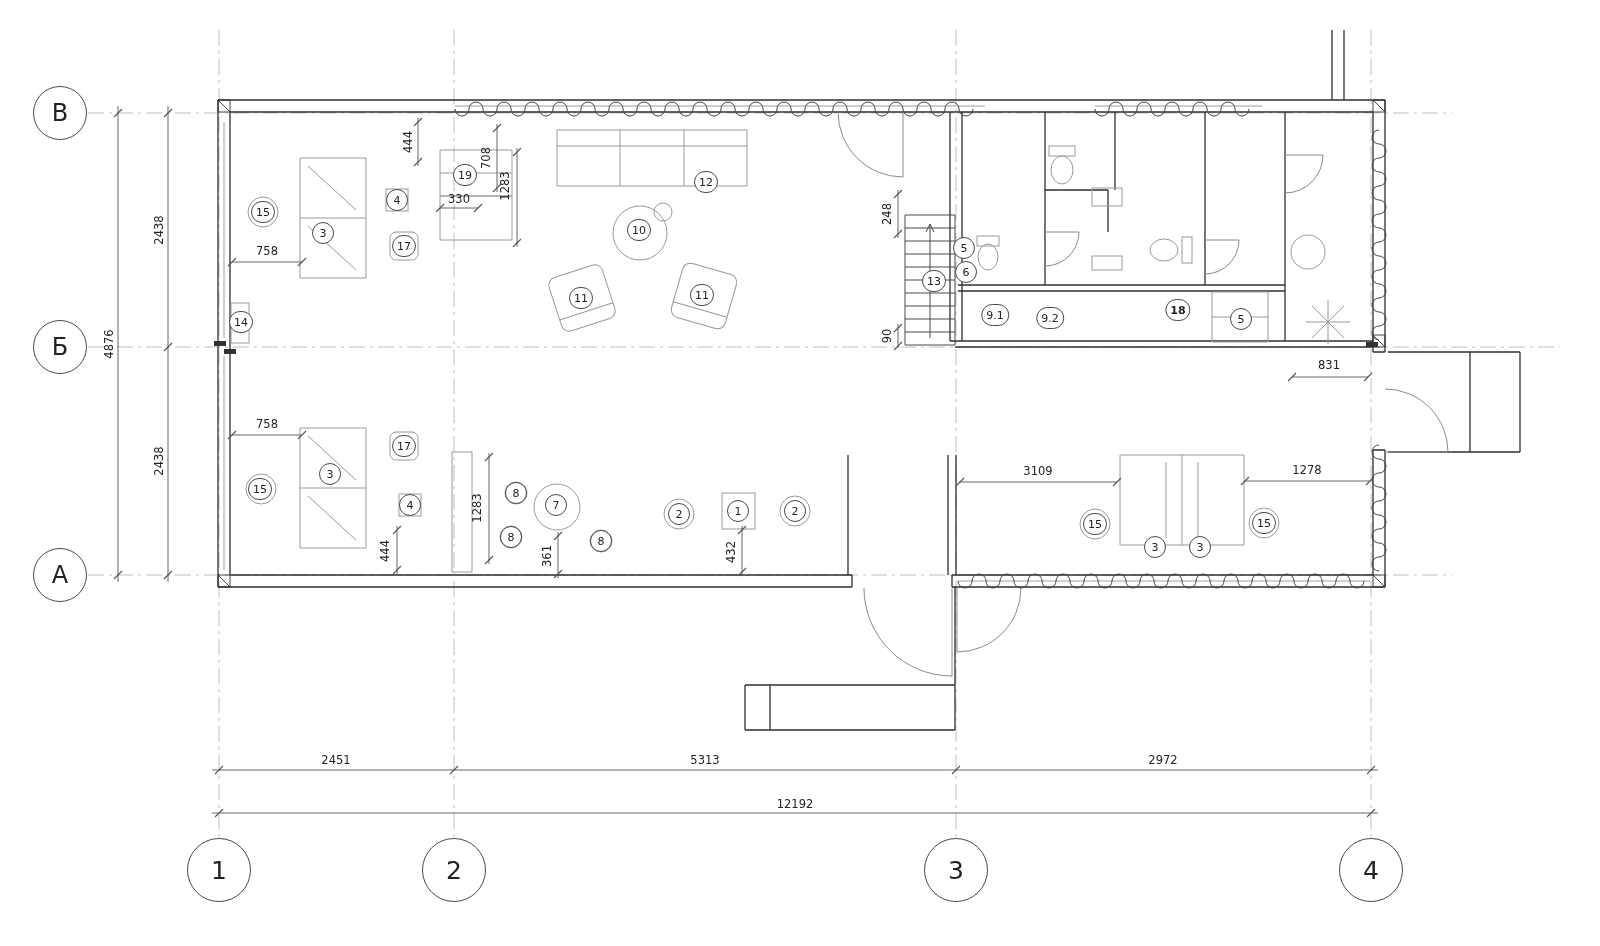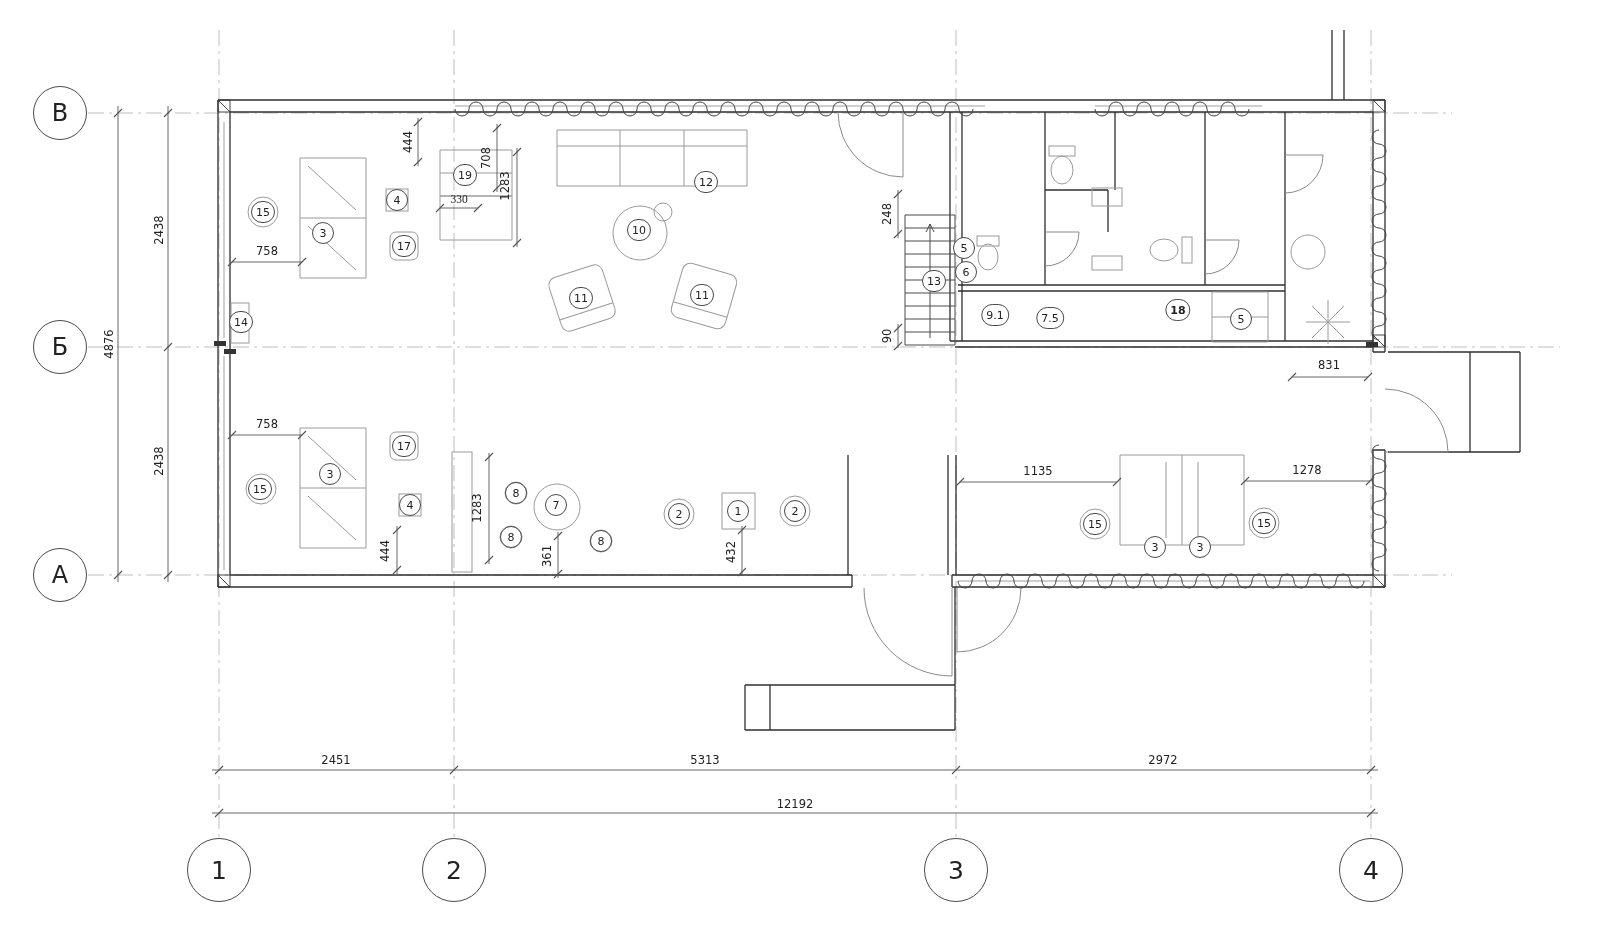--- a/index.html
+++ b/index.html
@@ -214,49 +214,49 @@
       <div class="dim-label" style="left: 160px; top: 230px; transform: translate(-50%, -50%) rotate(-90deg);">2438</div>
       <div class="dim-label" style="left: 110px; top: 344px; transform: translate(-50%, -50%) rotate(-90deg);">4876</div>
       <div class="dim-label" style="left: 160px; top: 461px; transform: translate(-50%, -50%) rotate(-90deg);">2438</div>
       <div class="dim-label" style="left: 336px; top: 761px; text-align: right;">2451</div>
       <div class="dim-label" style="left: 705px; top: 761px;">5313</div>
       <div class="dim-label" style="left: 1163px; top: 761px;">2972</div>
       <div class="dim-label" style="left: 795px; top: 805px;">12192</div>
       <div class="dim-label" style="left: 409px; top: 142px; transform: translate(-50%, -50%) rotate(-90deg);">444</div>
       <div class="dim-label" style="left: 487px; top: 158px; transform: translate(-50%, -50%) rotate(-90deg);">708</div>
       <div class="dim-label" style="left: 506px; top: 186px; transform: translate(-50%, -50%) rotate(-90deg);">1283</div>
-      <div class="dim-label" style="left: 459px; top: 200px; font-family: Liberation Serif, serif;">330</div>
+      <div class="dim-label" style="left: 459px; top: 200px;">330</div>
       <div class="dim-label" style="left: 267px; top: 252px;">758</div>
       <div class="dim-label" style="left: 888px; top: 214px; transform: translate(-50%, -50%) rotate(-90deg);">248</div>
       <div class="dim-label" style="left: 888px; top: 336px; transform: translate(-50%, -50%) rotate(-90deg);">90</div>
       <div class="dim-label" style="left: 1329px; top: 366px;">831</div>
       <div class="dim-label" style="left: 267px; top: 425px;">758</div>
       <div class="dim-label" style="left: 478px; top: 508px; transform: translate(-50%, -50%) rotate(-90deg);">1283</div>
       <div class="dim-label" style="left: 386px; top: 551px; transform: translate(-50%, -50%) rotate(-90deg);">444</div>
       <div class="dim-label" style="left: 548px; top: 556px; transform: translate(-50%, -50%) rotate(-90deg);">361</div>
       <div class="dim-label" style="left: 732px; top: 552px; transform: translate(-50%, -50%) rotate(-90deg);">432</div>
-      <div class="dim-label" style="left: 1038px; top: 472px;">1135</div>
+      <div class="dim-label" style="left: 1038px; top: 472px;">3109</div>
       <div class="dim-label" style="left: 1307px; top: 471px; text-align: center;">1278</div>
     </div>
   <div class="layer">
       <div class="callout" style="left: 263px; top: 212px;">15</div>
       <div class="callout" style="left: 323px; top: 233px;">3</div>
       <div class="callout" style="left: 397px; top: 200px;">4</div>
       <div class="callout" style="left: 465px; top: 175px;">19</div>
       <div class="callout" style="left: 404px; top: 246px;">17</div>
       <div class="callout" style="left: 241px; top: 322px;">14</div>
       <div class="callout" style="left: 706px; top: 182px;">12</div>
       <div class="callout" style="left: 639px; top: 230px;">10</div>
       <div class="callout" style="left: 581px; top: 298px;">11</div>
       <div class="callout" style="left: 702px; top: 295px;">11</div>
       <div class="callout" style="left: 934px; top: 281px;">13</div>
       <div class="callout" style="left: 964px; top: 248px;">5</div>
       <div class="callout" style="left: 966px; top: 272px;">6</div>
       <div class="callout" style="left: 995px; top: 315px; text-align: center;">9.1</div>
-      <div class="callout" style="left: 1050px; top: 318px;">7.5</div>
+      <div class="callout" style="left: 1050px; top: 318px;">9.2</div>
       <div class="callout" style="left: 1178px; top: 310px; font-weight: bold;">18</div>
       <div class="callout" style="left: 1241px; top: 319px;">5</div>
       <div class="callout" style="left: 260px; top: 489px;">15</div>
       <div class="callout" style="left: 330px; top: 474px;">3</div>
       <div class="callout" style="left: 404px; top: 446px;">17</div>
       <div class="callout" style="left: 410px; top: 505px;">4</div>
       <div class="callout" style="left: 516px; top: 493px;">8</div>
       <div class="callout" style="left: 556px; top: 505px;">7</div>
       <div class="callout" style="left: 511px; top: 537px;">8</div>
       <div class="callout" style="left: 601px; top: 541px;">8</div>

